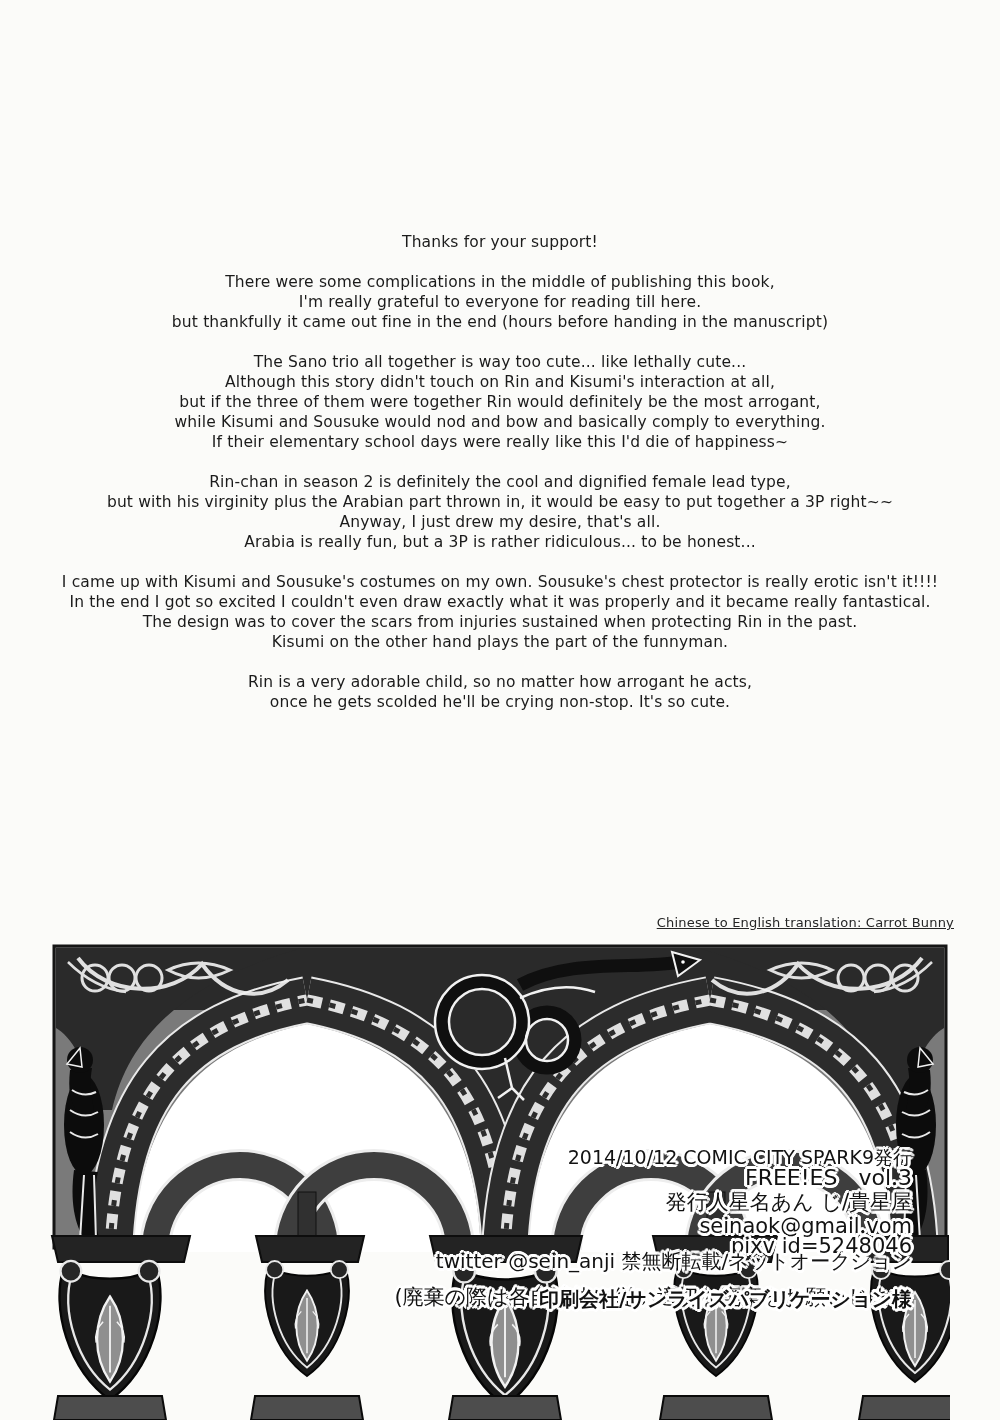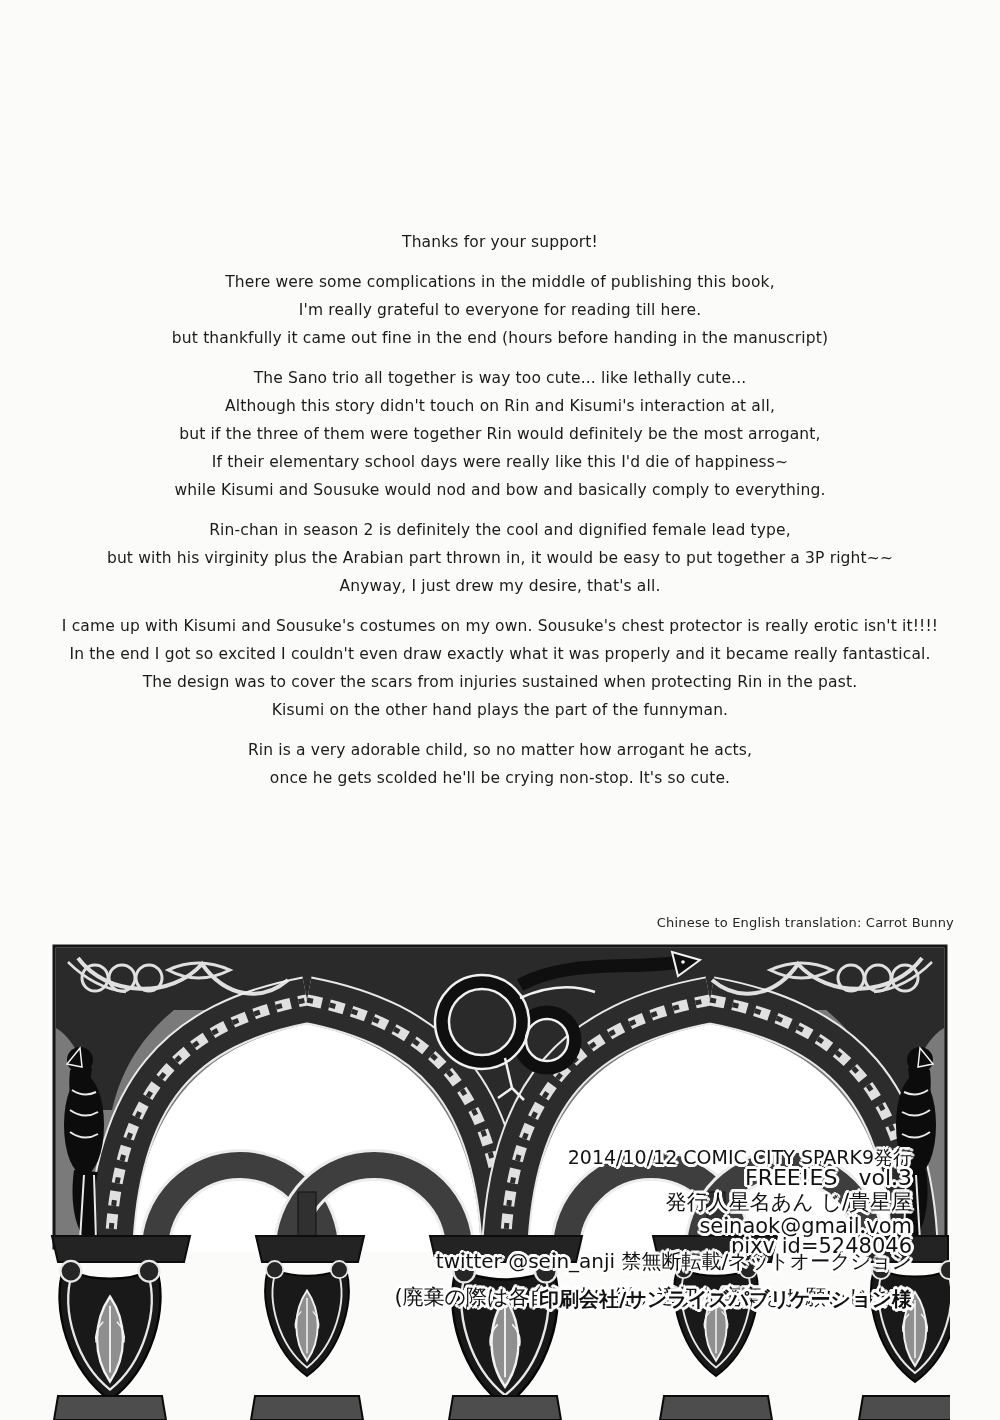--- a/index.html
+++ b/index.html
@@ -7,25 +7,25 @@
     width:1000px;height:1420px;position:relative;overflow:hidden;
     background:#fbfbf9;color:#1b1b1b;
     font-family:"DejaVu Sans","Liberation Sans",sans-serif;
   }
   
   .afterword{
     position:absolute;top:212px;left:0;right:0;
     text-align:center;font-size:15.5px;line-height:20px;letter-spacing:.15px;
   }
   .afterword p{margin:0 0 20px 0;}
-  .ln{white-space:nowrap;margin-top:8px;}
+  .ln{white-space:nowrap;}
   
   .trans-credit{
     position:absolute;top:915px;right:46px;
-    font-size:13px;color:#262626;letter-spacing:.2px;
+    font-size:13px;color:#262626;letter-spacing:.2px;text-decoration:underline;
   }
   
   .illustration{position:absolute;left:50px;top:940px;width:900px;height:480px;}
   .illustration svg{position:absolute;left:0;top:0;}
   
   .colophon{position:absolute;left:0;top:0;width:900px;height:480px;}
   .cl{
     position:absolute;right:38px;color:#121212;white-space:pre;
     font-size:20px;line-height:22px;
     text-shadow:
@@ -56,28 +56,29 @@
       </p>
       <div class="ln">There were some complications in the middle of publishing this book,</div>
       <div class="ln">I'm really grateful to everyone for reading till here.</div>
       <div class="ln">but thankfully it came out fine in the end (hours before handing in the manuscript)</div>
     <p></p>
     <p>
       </p>
       <div class="ln">The Sano trio all together is way too cute... like lethally cute...</div>
       <div class="ln">Although this story didn't touch on Rin and Kisumi's interaction at all,</div>
       <div class="ln">but if the three of them were together Rin would definitely be the most arrogant,</div>
+      <div class="ln">while Kisumi and Sousuke would nod and bow and basically comply to everything.</div>
       <div class="ln">If their elementary school days were really like this I'd die of happiness~</div>
-      <div class="ln">while Kisumi and Sousuke would nod and bow and basically comply to everything.</div>
     <p></p>
     <p>
       </p>
       <div class="ln">Rin-chan in season 2 is definitely the cool and dignified female lead type,</div>
       <div class="ln">but with his virginity plus the Arabian part thrown in, it would be easy to put together a 3P right~~</div>
       <div class="ln">Anyway, I just drew my desire, that's all.</div>
+      <div class="ln">Arabia is really fun, but a 3P is rather ridiculous... to be honest...</div>
     <p></p>
     <p>
       </p>
       <div class="ln">I came up with Kisumi and Sousuke's costumes on my own. Sousuke's chest protector is really erotic isn't it!!!!</div>
       <div class="ln">In the end I got so excited I couldn't even draw exactly what it was properly and it became really fantastical.</div>
       <div class="ln">The design was to cover the scars from injuries sustained when protecting Rin in the past.</div>
       <div class="ln">Kisumi on the other hand plays the part of the funnyman.</div>
     <p></p>
     <p>
       </p>

